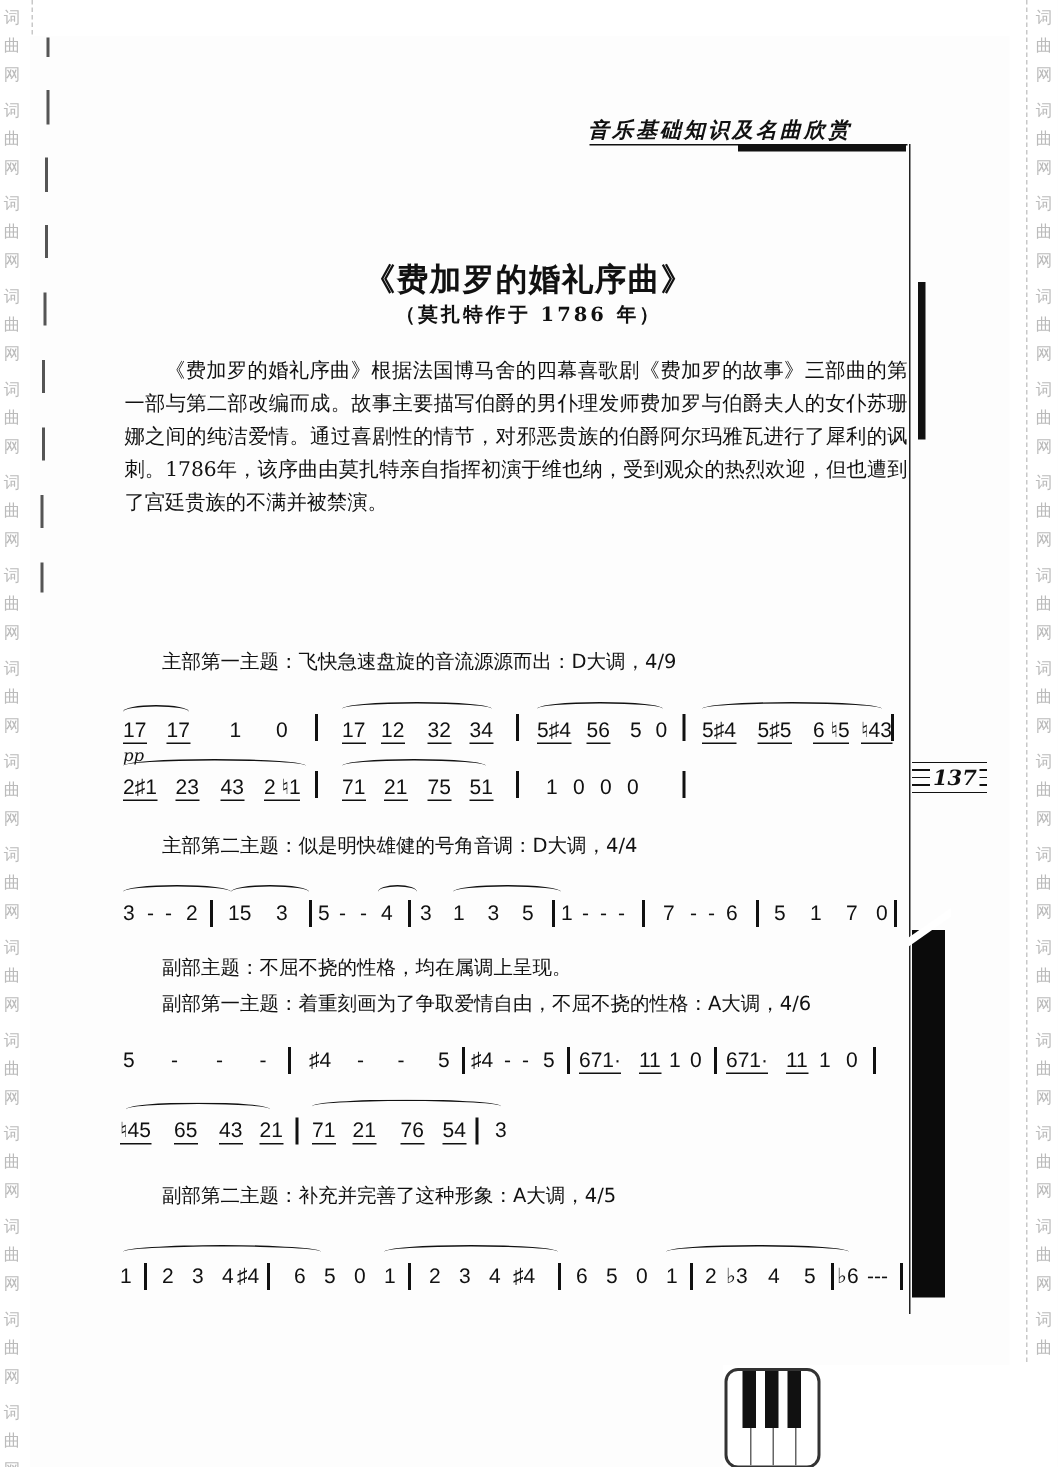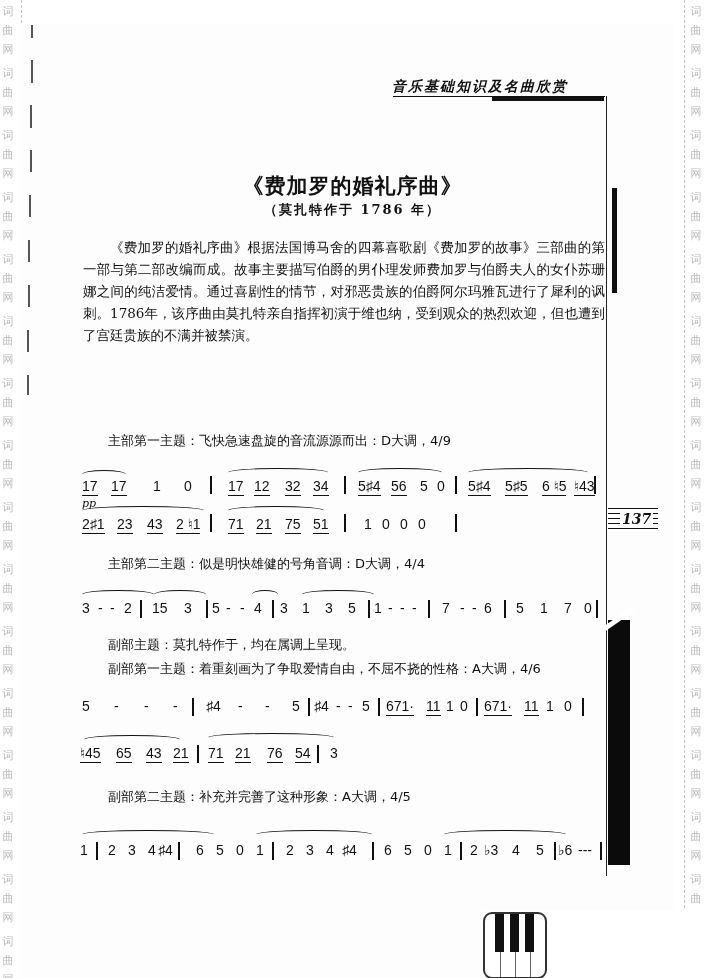--- a/index.html
+++ b/index.html
@@ -342,21 +342,21 @@
   <span style="left:392px;">-</span>
   <span style="left:404px;">6</span>
   <div class="bar" style="left:424px;"></div>
   <span style="left:436px;">5</span>
   <span style="left:460px;">1</span>
   <span style="left:484px;">7</span>
   <span style="left:504px;">0</span>
   <div class="bar" style="left:516px;"></div>
 </div>
 
-<div class="label" style="top:636px;">副部主题：莫扎特作于，均在属调上呈现。</div>
+<div class="label" style="top:636px;">副部主题：不屈不挠的性格，均在属调上呈现。</div>
 <div class="label" style="top:660px;">副部第一主题：着重刻画为了争取爱情自由，不屈不挠的性格：A大调，4/6</div>
 
 <div class="score" style="top:698px;">
   <span style="left:2px;">5</span>
   <span style="left:34px;">-</span>
   <span style="left:64px;">-</span>
   <span style="left:93px;">-</span>
   <div class="bar" style="left:112px;"></div>
   <span style="left:126px;">♯4</span>
   <span style="left:158px;">-</span>

